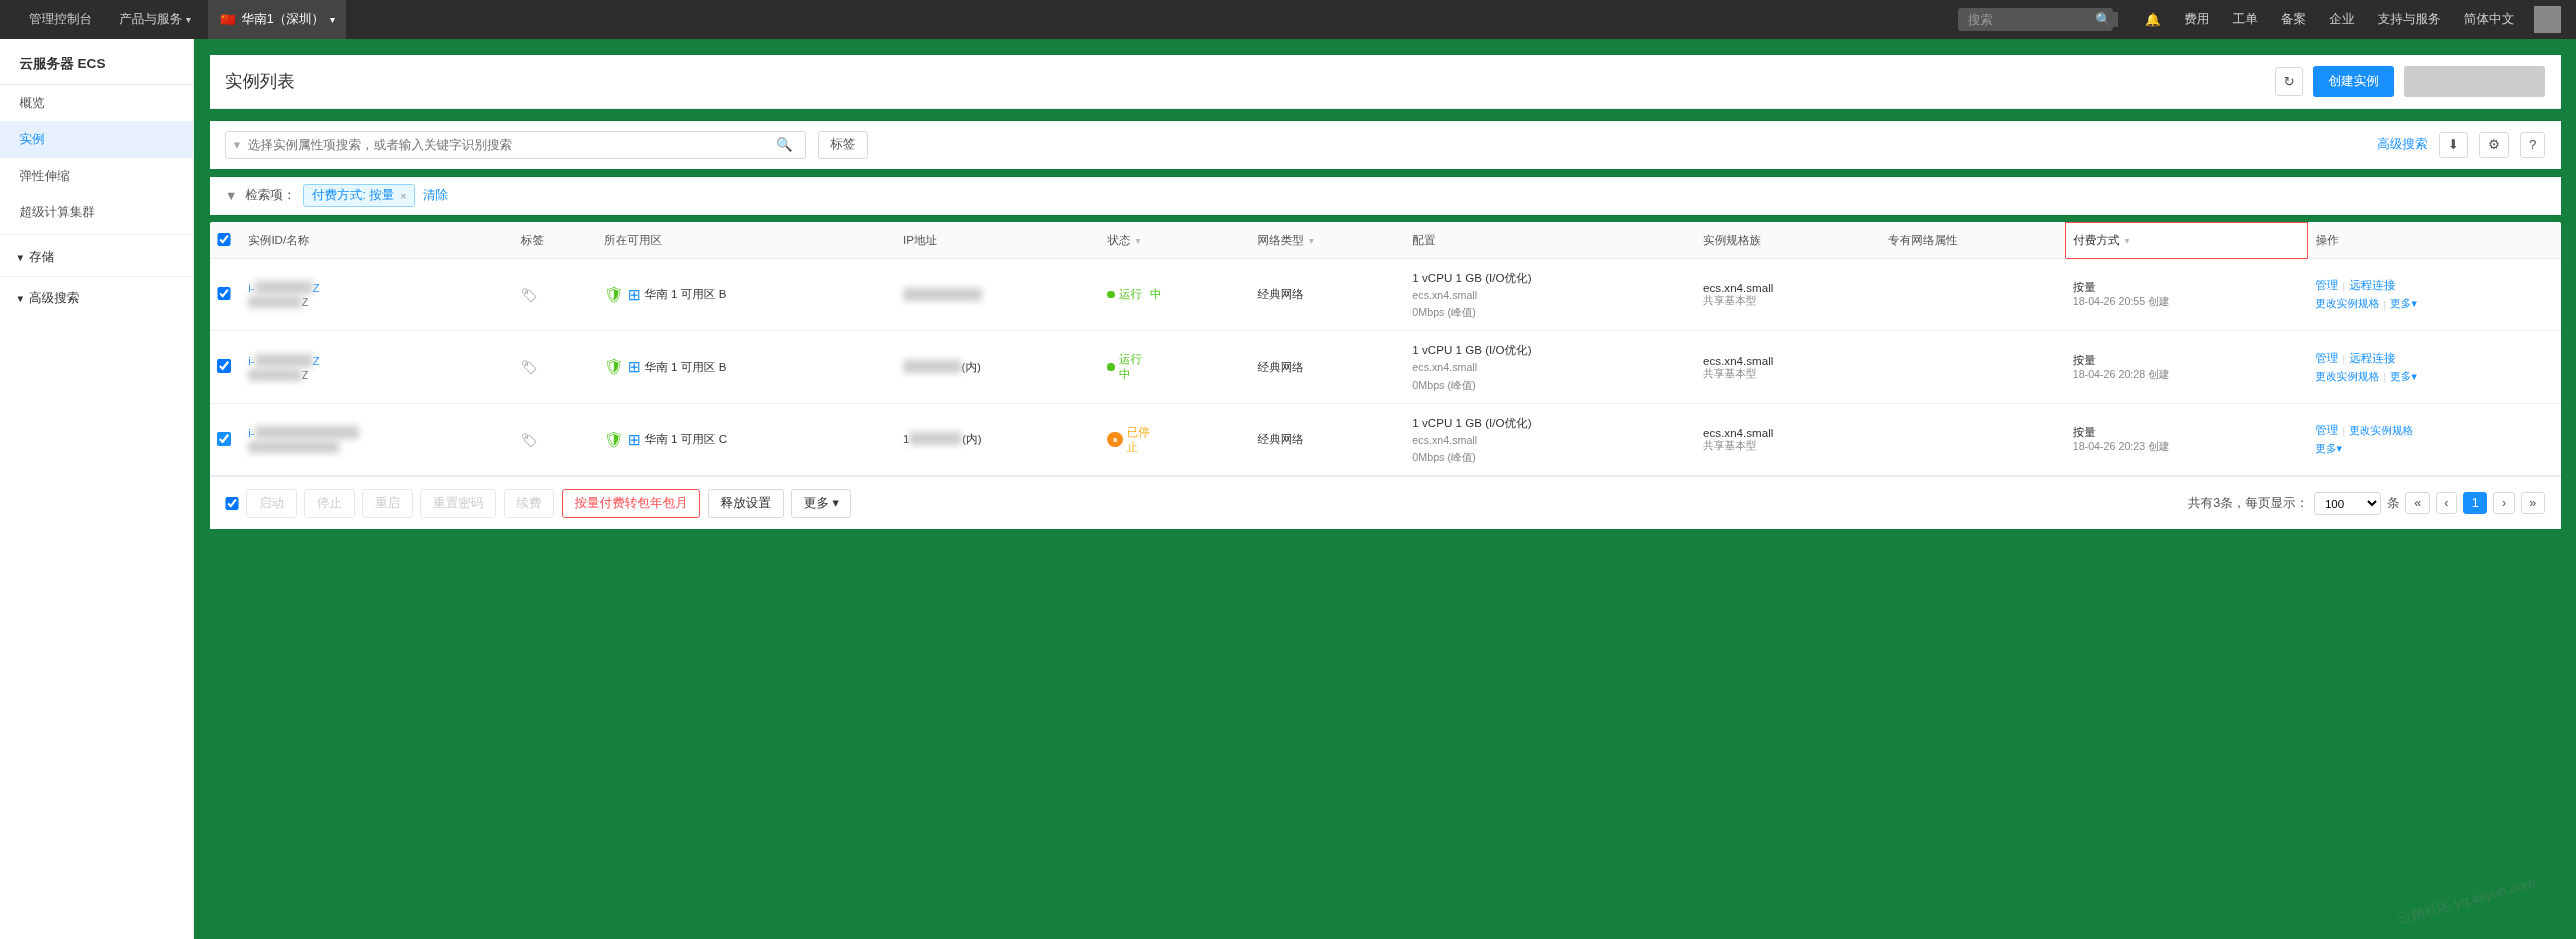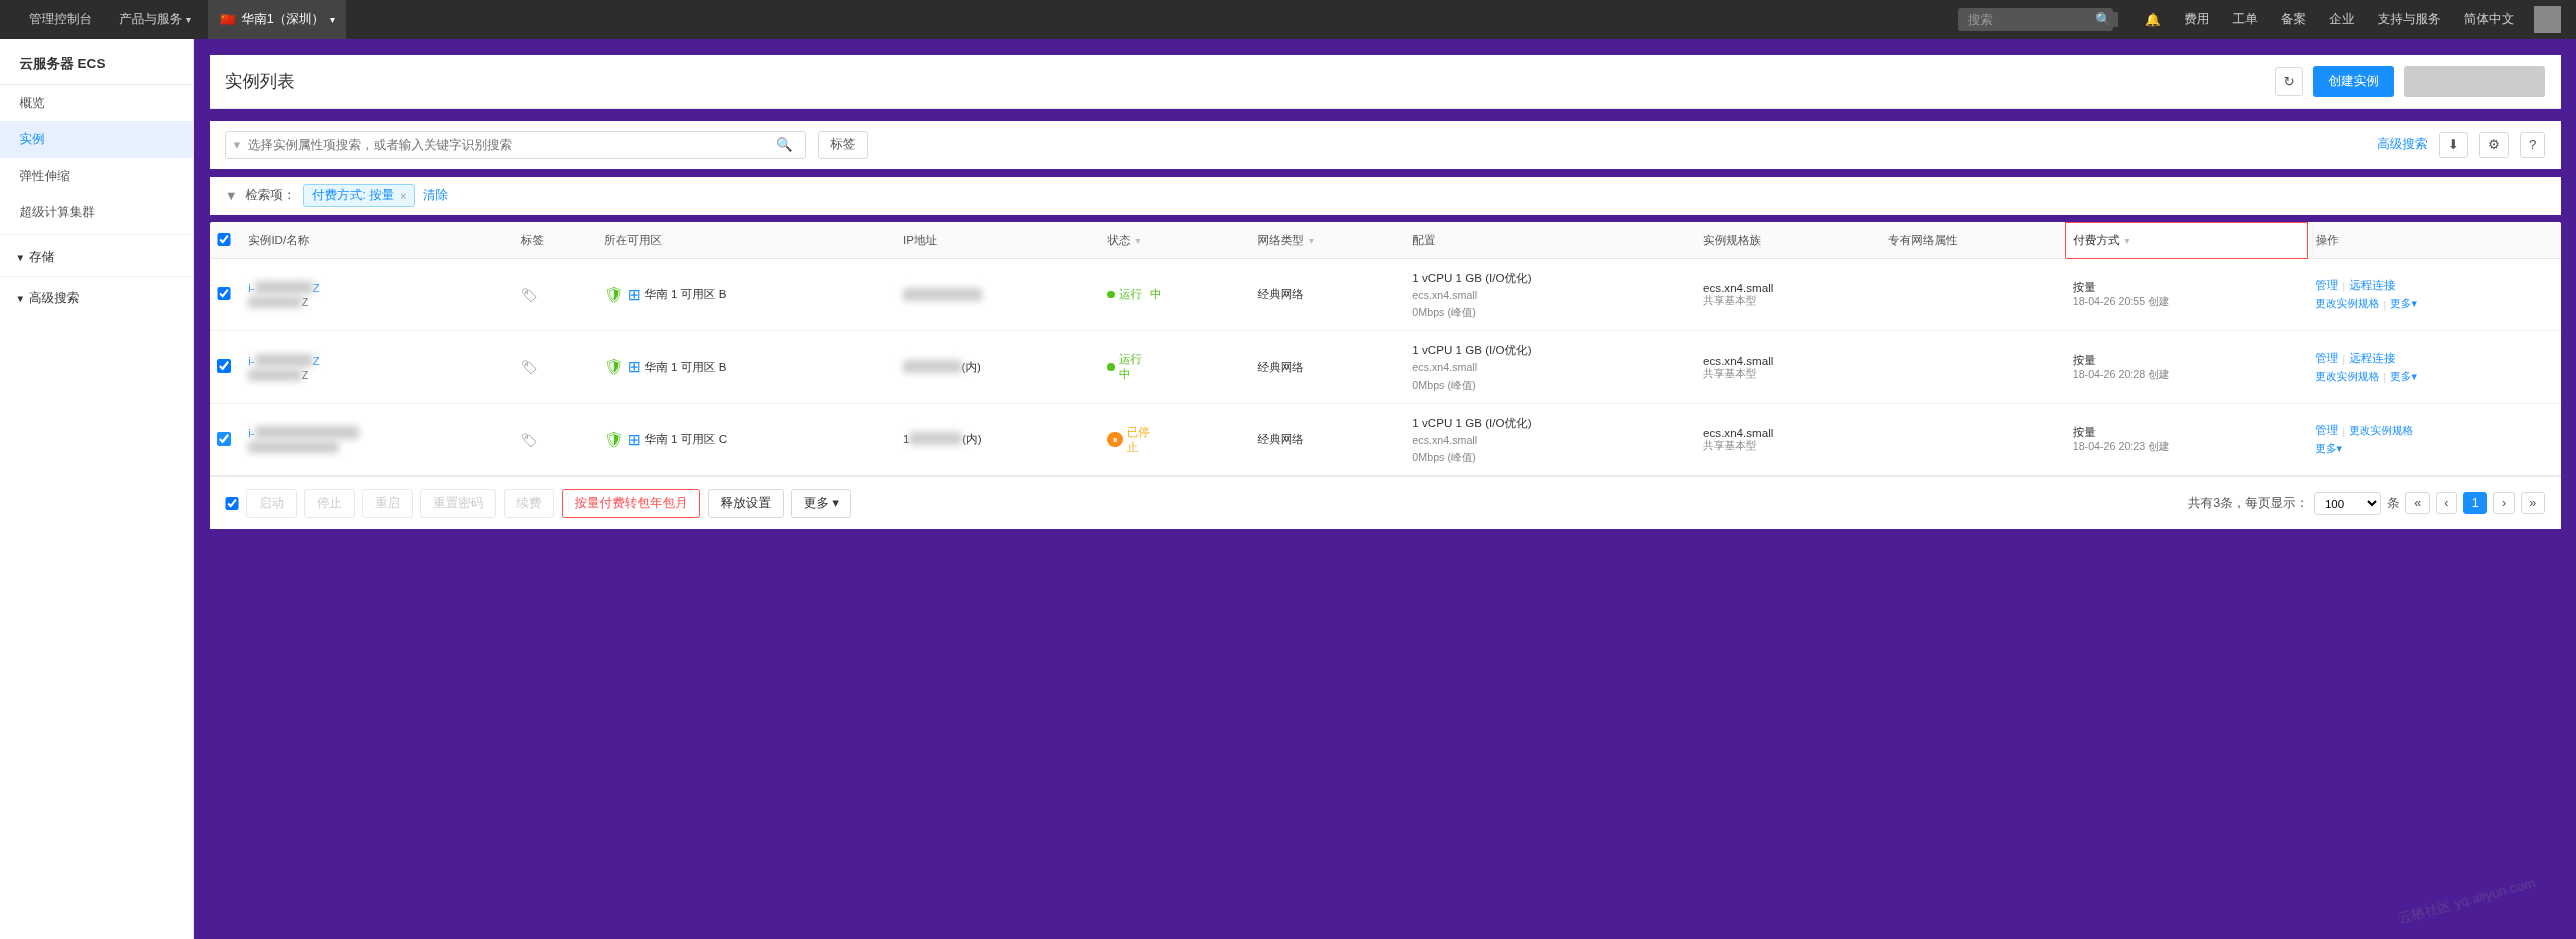--- a/index.html
+++ b/index.html
@@ -57,21 +57,21 @@
     .sidebar-item.active { color: #1890ff; background: #e6f0ff; }
     .sidebar-section {
       display: flex; align-items: center; padding: 9.7px 15.5px 5.8px;
       color: #333; font-size: 12.6px; cursor: pointer; font-weight: 500;
     }
     .sidebar-section .arrow { margin-right: 3.9px; font-size: 9.7px; }
     .sidebar-sub { padding-left: 7.7px; }
     .sidebar-divider { height: 1px; background: #f0f0f0; margin: 3.9px 0; }
 
     
-    .content { flex: 1; background: #4c1d95; overflow: auto; padding: 15.5px; }
+    .content { flex: 1; background: #15803d; overflow: auto; padding: 15.5px; }
 
     
     .page-header {
       display: flex; align-items: center; justify-content: space-between;
       background: #fff; padding: 11.6px 15.5px; margin-bottom: 11.6px;
       border-bottom: 1px solid #e8e8e8;
     }
     .page-title { font-size: 17.4px; font-weight: 500; color: #333; }
     .header-actions { display: flex; align-items: center; gap: 9.7px; }
     .btn-primary {

